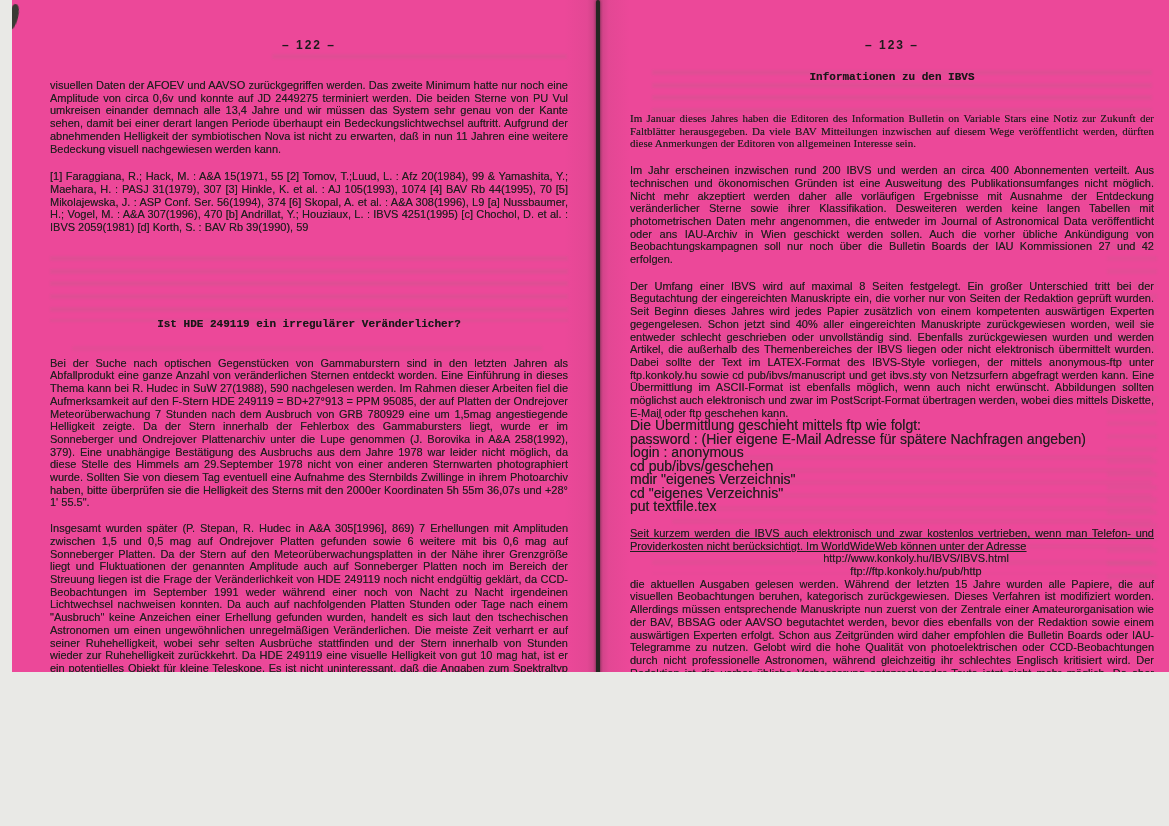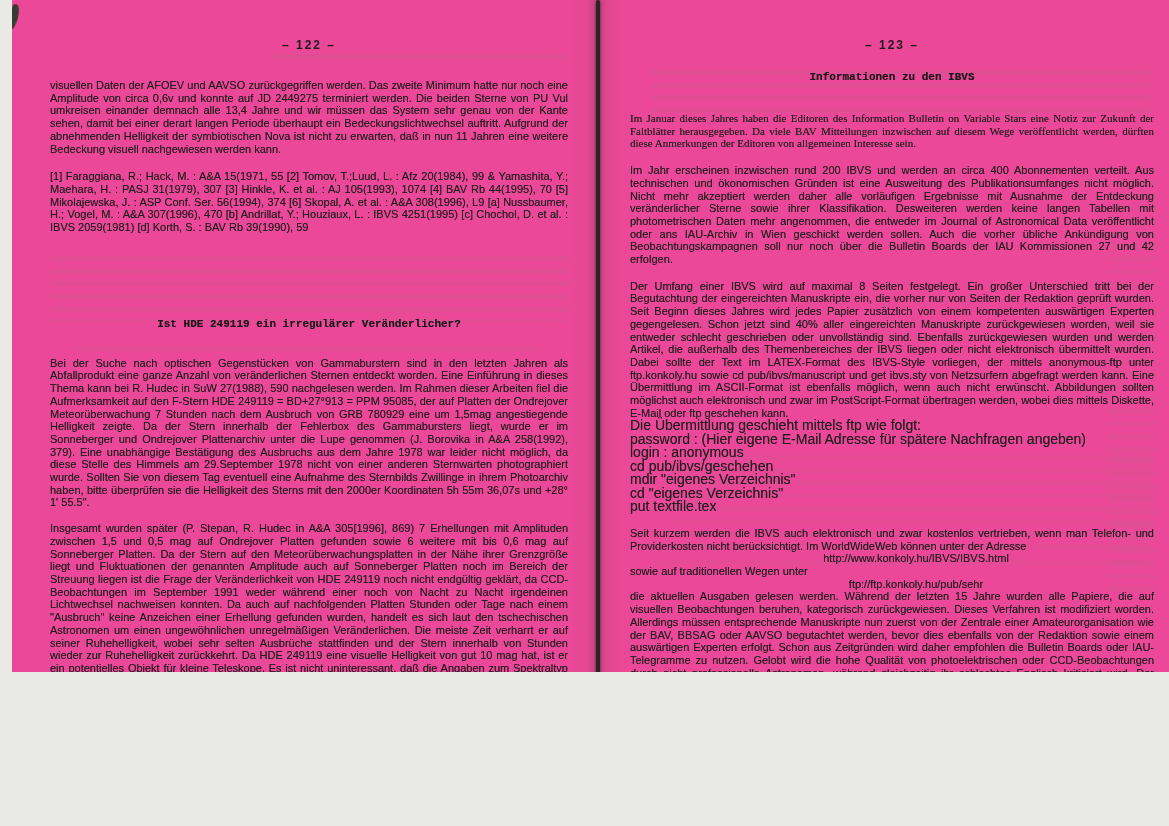--- a/index.html
+++ b/index.html
@@ -111,24 +111,23 @@
     <div class="body-text ftp-block">
       <div>Die Übermittlung geschieht mittels ftp wie folgt:</div>
       <div>password : (Hier eigene E-Mail Adresse für spätere Nachfragen angeben)</div>
       <div>login : anonymous</div>
       <div>cd pub/ibvs/geschehen</div>
       <div>mdir "eigenes Verzeichnis"</div>
       <div>cd "eigenes Verzeichnis"</div>
       <div>put textfile.tex</div>
     </div>
 
-    <div class="body-text" style="margin-top:13px;">Seit kurzem werden die IBVS auch elektronisch und zwar kostenlos vertrieben, wenn man Telefon- und Providerkosten nicht berücksichtigt. Im WorldWideWeb können unter der Adresse</div>
+    <div class="body-text" style="margin-top:13px;text-decoration:underline;">Seit kurzem werden die IBVS auch elektronisch und zwar kostenlos vertrieben, wenn man Telefon- und Providerkosten nicht berücksichtigt. Im WorldWideWeb können unter der Adresse</div>
     <div class="body-text url-line">http://www.konkoly.hu/IBVS/IBVS.html</div>
-    <div class="body-text" style="text-align:left;">sowie auf traditionellen Wegen unter</div>
-    <div class="body-text url-line">ftp://ftp.konkoly.hu/pub/sehr</div>
+    <div class="body-text url-line">ftp://ftp.konkoly.hu/pub/http</div>
     <div class="body-text">die aktuellen Ausgaben gelesen werden. Während der letzten 15 Jahre wurden alle Papiere, die auf visuellen Beobachtungen beruhen, kategorisch zurückgewiesen. Dieses Verfahren ist modifiziert worden. Allerdings müssen entsprechende Manuskripte nun zuerst von der Zentrale einer Amateurorganisation wie der BAV, BBSAG oder AAVSO begutachtet werden, bevor dies ebenfalls von der Redaktion sowie einem auswärtigen Experten erfolgt. Schon aus Zeitgründen wird daher empfohlen die Bulletin Boards oder IAU-Telegramme zu nutzen. Gelobt wird die hohe Qualität von photoelektrischen oder CCD-Beobachtungen durch nicht professionelle Astronomen, während gleichzeitig ihr schlechtes Englisch kritisiert wird. Der Redaktion ist die vorher übliche Verbesserung entsprechender Texte jetzt nicht mehr möglich. Da aber interessante Papiere nicht aufgrund grammatikalischer und stilistischer Fehler zurückgewiesen werden sollten, wird empfohlen die Texte</div>
   </div>
 
   <div class="gutter-shadow"></div>
   <div class="gutter-line"></div>
   <div class="bottom-edge"></div>
   <div class="corner-tl"></div>
   <div class="corner-bl"></div>
 </div>
 

